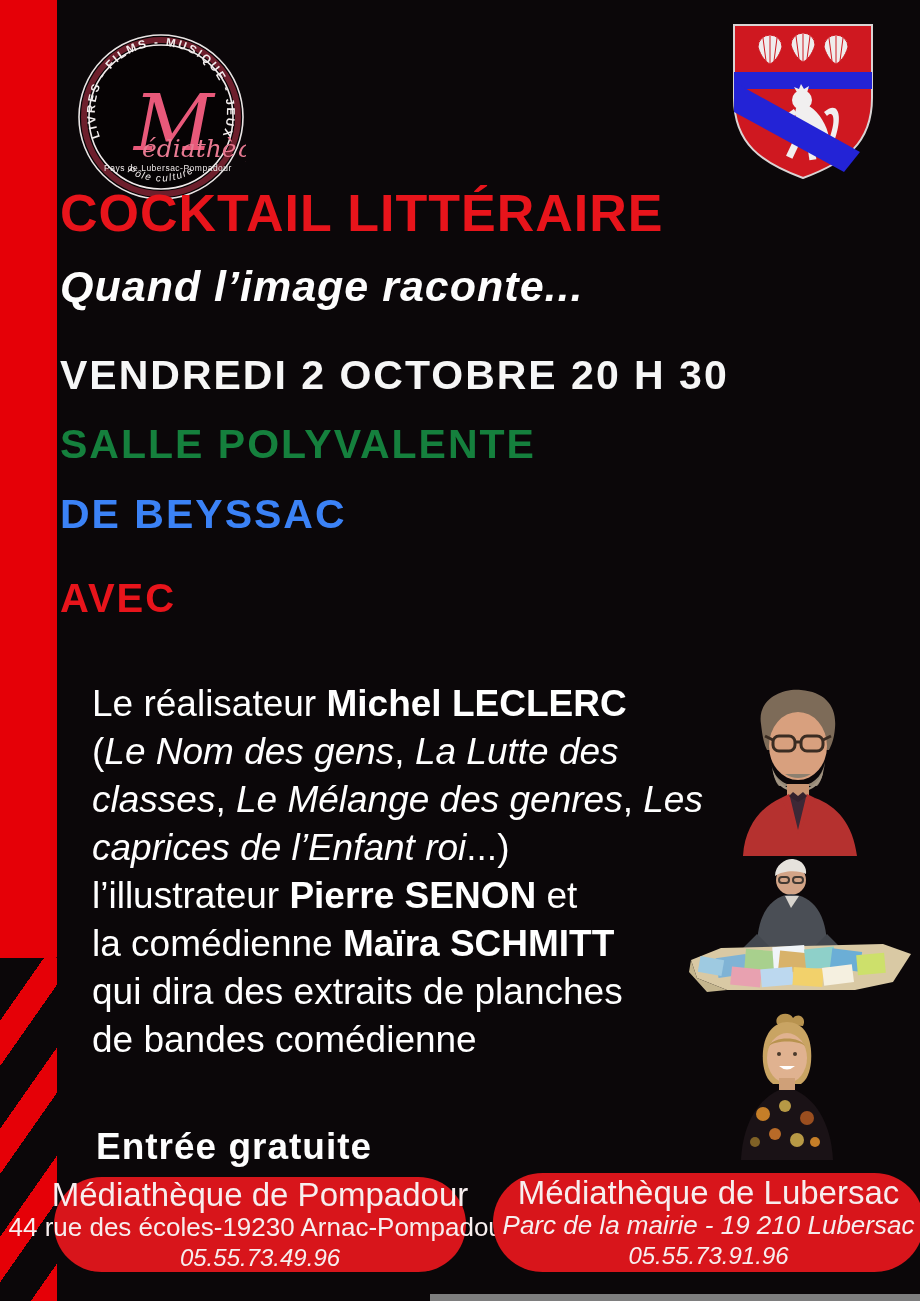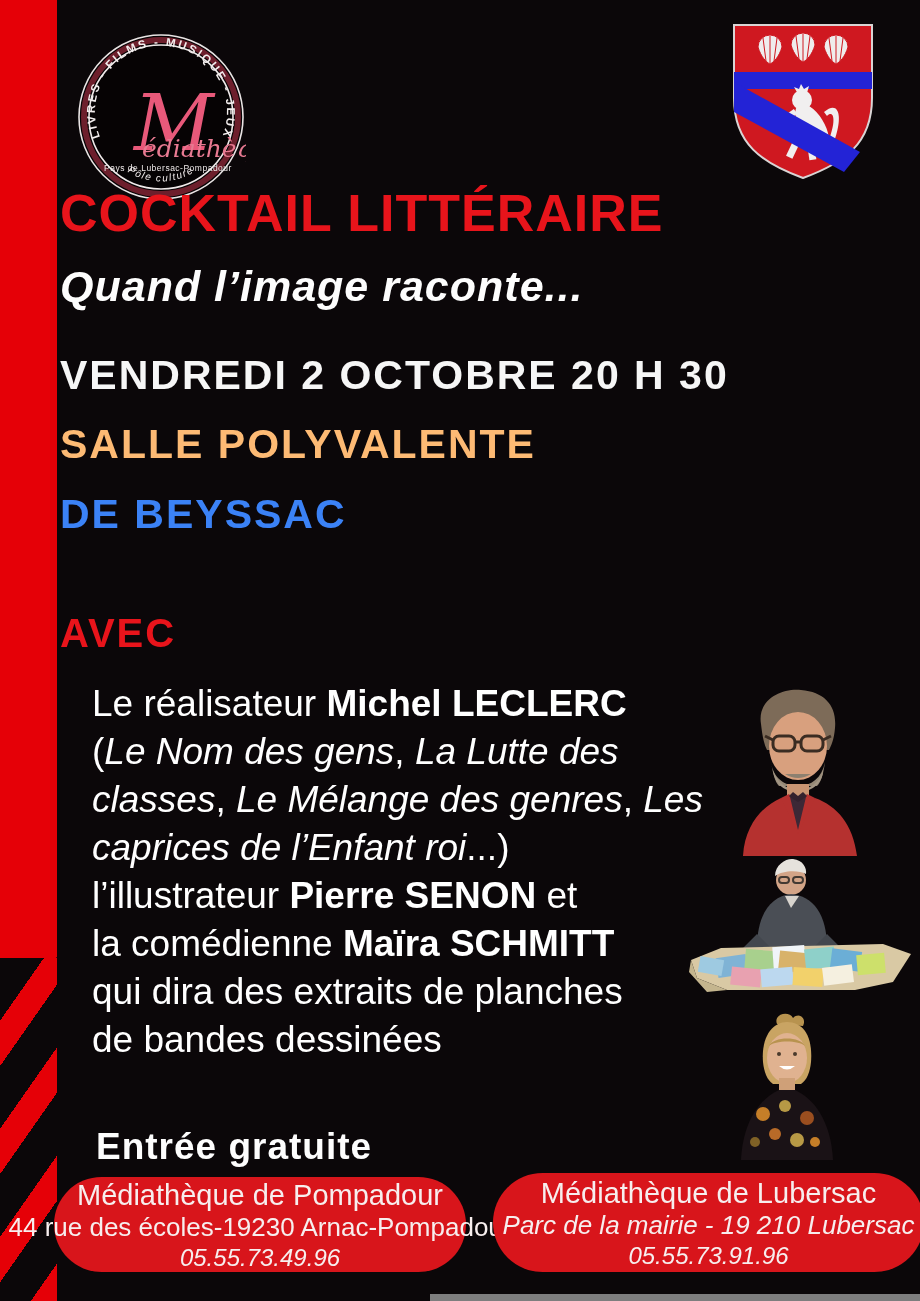--- a/index.html
+++ b/index.html
@@ -19,23 +19,23 @@
     background:repeating-linear-gradient(125deg,#0b0709 0 36px,#e50007 36px 62px);
   }
   
   .logo{position:absolute;left:76px;top:32px;width:170px;height:170px;}
   .blason{position:absolute;left:728px;top:20px;width:150px;height:162px;}
   
   .centerline{position:absolute;left:60px;right:0;white-space:nowrap;}
   .title{top:183px;color:#e8141b;font-size:52px;font-weight:800;letter-spacing:1px;}
   .subtitle{top:262px;color:#fdfdfd;font-size:43px;font-weight:700;font-style:italic;letter-spacing:1px;}
   .dateline{top:352px;color:#f6f6f6;font-size:41px;font-weight:800;letter-spacing:2px;}
-  .venue1{top:421px;color:#fdba74;font-size:41px;font-weight:800;letter-spacing:2px;}
+  .venue1{top:421px;color:#15803d;font-size:41px;font-weight:800;letter-spacing:2px;}
   .venue2{top:491px;color:#3b82f6;font-size:41px;font-weight:800;letter-spacing:2px;}
-  .avec{top:576px;color:#e8141b;font-size:40px;font-weight:800;letter-spacing:2px;margin-top:35px;}
+  .avec{top:576px;color:#e8141b;font-size:40px;font-weight:800;letter-spacing:2px;}
   
   .body-text{
     position:absolute;left:92px;top:680px;width:600px;
     color:#ffffff;font-size:37px;line-height:48px;font-weight:400;
   }
   .body-line{white-space:nowrap;}
   .seg-bold{font-weight:700;}
   .seg-italic{font-style:italic;}
   
   .photo{position:absolute;}
@@ -46,21 +46,21 @@
   .free-entry{
     position:absolute;left:96px;top:1126px;
     color:#fdfdfd;font-size:37px;font-weight:700;letter-spacing:1px;white-space:nowrap;
   }
   .card{
     position:absolute;background:#d8151b;color:#f7eeee;text-align:center;
     display:flex;flex-direction:column;justify-content:center;align-items:center;
   }
   .card-pompadour{left:54px;top:1177px;width:412px;height:95px;border-radius:48px;}
   .card-lubersac{left:493px;top:1173px;width:431px;height:99px;border-radius:50px;}
-  .card-name{font-size:29px;line-height:34px;white-space:nowrap;}
+  .card-name{font-size:33px;line-height:34px;white-space:nowrap;}
   .card-address{font-size:26px;line-height:31px;white-space:nowrap;}
   .card-phone{font-size:24px;line-height:29px;font-style:italic;white-space:nowrap;}
   .address-italic{font-style:italic;}
   .bottom-strip{position:absolute;left:430px;right:0;bottom:0;height:7px;background:#7e7e7e;}
 </style>
 </head>
 <body>
 
 <div id="poster">
 
@@ -128,21 +128,21 @@
   <div class="centerline avec">AVEC</div>
 
   <div class="body-text">
       <div class="body-line"><span class="seg-reg">Le réalisateur </span><span class="seg-bold">Michel LECLERC</span></div>
       <div class="body-line"><span class="seg-reg">(</span><span class="seg-italic">Le Nom des gens</span><span class="seg-reg">, </span><span class="seg-italic">La Lutte des</span></div>
       <div class="body-line"><span class="seg-italic">classes</span><span class="seg-reg">, </span><span class="seg-italic">Le Mélange des genres</span><span class="seg-reg">, </span><span class="seg-italic">Les</span></div>
       <div class="body-line"><span class="seg-italic">caprices de l’Enfant roi</span><span class="seg-reg">...)</span></div>
       <div class="body-line"><span class="seg-reg">l’illustrateur </span><span class="seg-bold">Pierre SENON</span><span class="seg-reg"> et</span></div>
       <div class="body-line"><span class="seg-reg">la comédienne </span><span class="seg-bold">Maïra SCHMITT</span></div>
       <div class="body-line"><span class="seg-reg">qui dira des extraits de planches</span></div>
-      <div class="body-line"><span class="seg-reg">de bandes dessinées</span></div>
+      <div class="body-line"><span class="seg-reg">de bandes comédienne</span></div>
     </div>
 
   <svg class="photo photo-michel" viewBox="0 0 132 172">
     <path d="M28,40 C24,16 48,4 68,6 C92,8 104,22 102,44 C101,56 98,62 96,66 L34,66 C30,58 29,48 28,40 Z" fill="#7d6b58"></path>
     <ellipse cx="65" cy="62" rx="29" ry="34" fill="#d8a07e"></ellipse>
     <path d="M38,78 C40,94 52,102 65,102 C78,102 89,94 92,78 C90,92 88,98 84,102 L46,102 C42,98 40,90 38,78 Z" fill="#958876"></path>
     <path d="M40,86 C44,100 56,106 65,106 C75,106 86,100 90,86 C90,98 80,108 65,108 C50,108 41,98 40,86 Z" fill="#a39684"></path>
     <g fill="none" stroke="#3a2c22" stroke-width="3">
       <rect x="40" y="52" width="22" height="15" rx="6"></rect>
       <rect x="68" y="52" width="22" height="15" rx="6"></rect>

